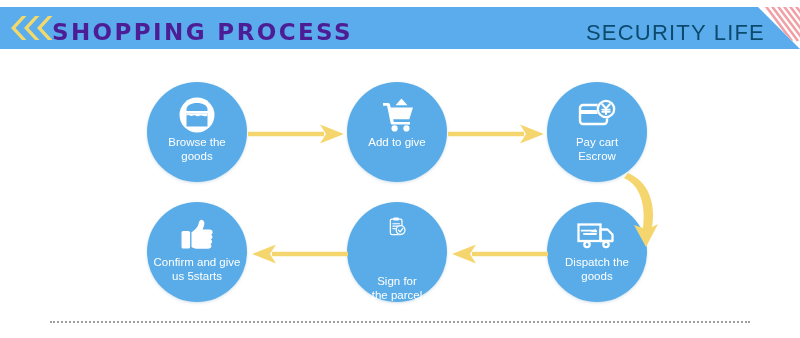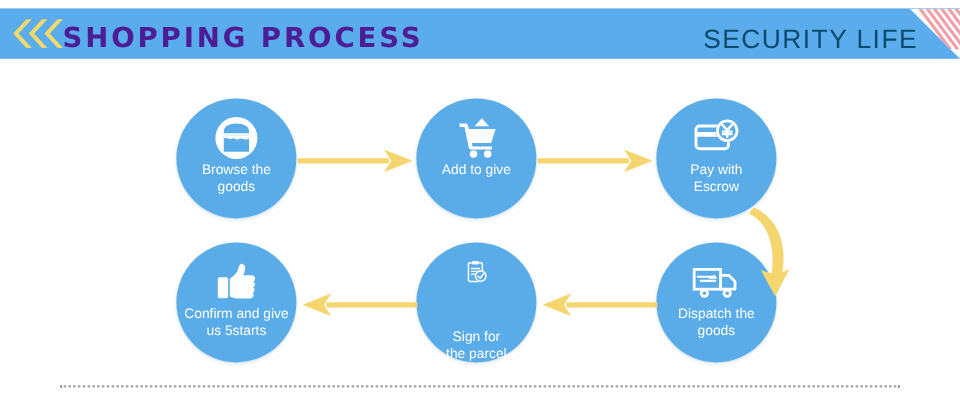--- a/index.html
+++ b/index.html
@@ -198,21 +198,21 @@
         <rect x="5" y="9" width="27" height="19" rx="3" fill="none" stroke="#ffffff" stroke-width="2.4"></rect>
         <rect x="5" y="14" width="27" height="4" fill="#ffffff"></rect>
         <circle cx="31" cy="13" r="9.6" fill="#59ACE7"></circle>
         <circle cx="31" cy="13" r="8.2" fill="none" stroke="#ffffff" stroke-width="2.3"></circle>
         <path d="M27.2 8.3 L31 12.4 L34.8 8.3" fill="none" stroke="#ffffff" stroke-width="2.1" stroke-linecap="round"></path>
         <line x1="31" y1="12.4" x2="31" y2="18" stroke="#ffffff" stroke-width="2.1" stroke-linecap="round"></line>
         <line x1="27.3" y1="13.6" x2="34.7" y2="13.6" stroke="#ffffff" stroke-width="1.9" stroke-linecap="round"></line>
         <line x1="27.3" y1="15.8" x2="34.7" y2="15.8" stroke="#ffffff" stroke-width="1.9" stroke-linecap="round"></line>
       </svg>
       <div class="node-label">
-        <span>Pay with</span><br>
+        <span>Pay cart</span><br>
         <span>Escrow</span>
       </div>
     </div>
 
     <div class="node" id="node-4">
       <svg class="node-icon" viewBox="0 0 44 38">
         <rect x="3.5" y="8.5" width="22" height="16.5" fill="none" stroke="#ffffff" stroke-width="2.3"></rect>
         <path d="M25.5 13.5 L32.5 13.5 L37.5 18.5 L37.5 25 L25.5 25 Z" fill="none" stroke="#ffffff" stroke-width="2.3" stroke-linejoin="round"></path>
         <circle cx="12" cy="28.4" r="3.8" fill="#ffffff"></circle>
         <circle cx="12" cy="28.4" r="1.5" fill="#59ACE7"></circle>

